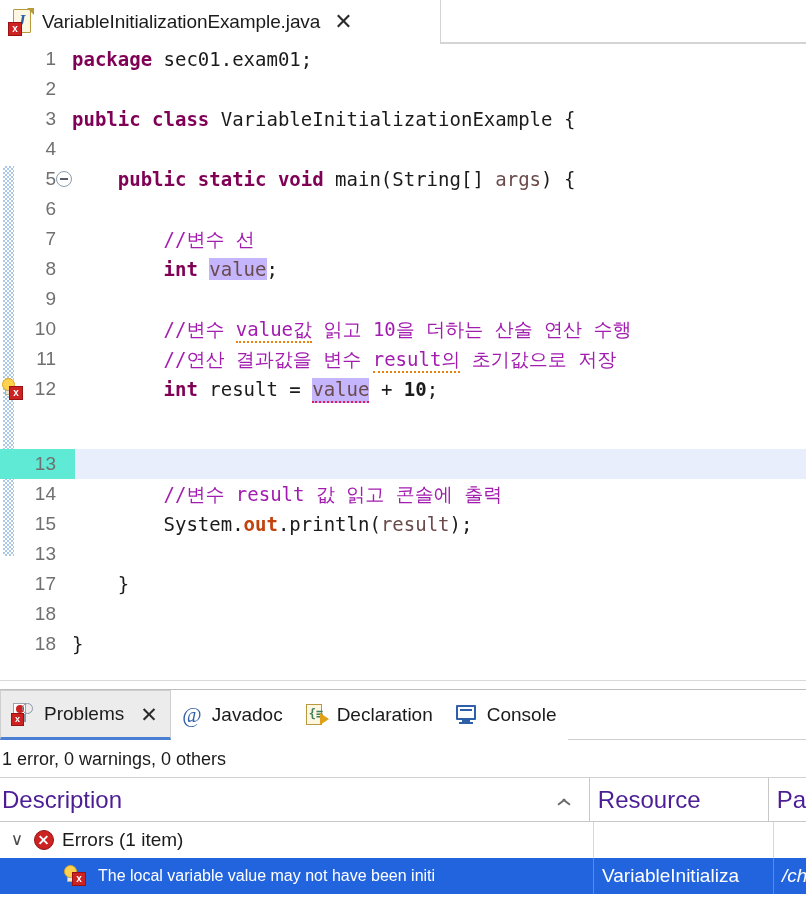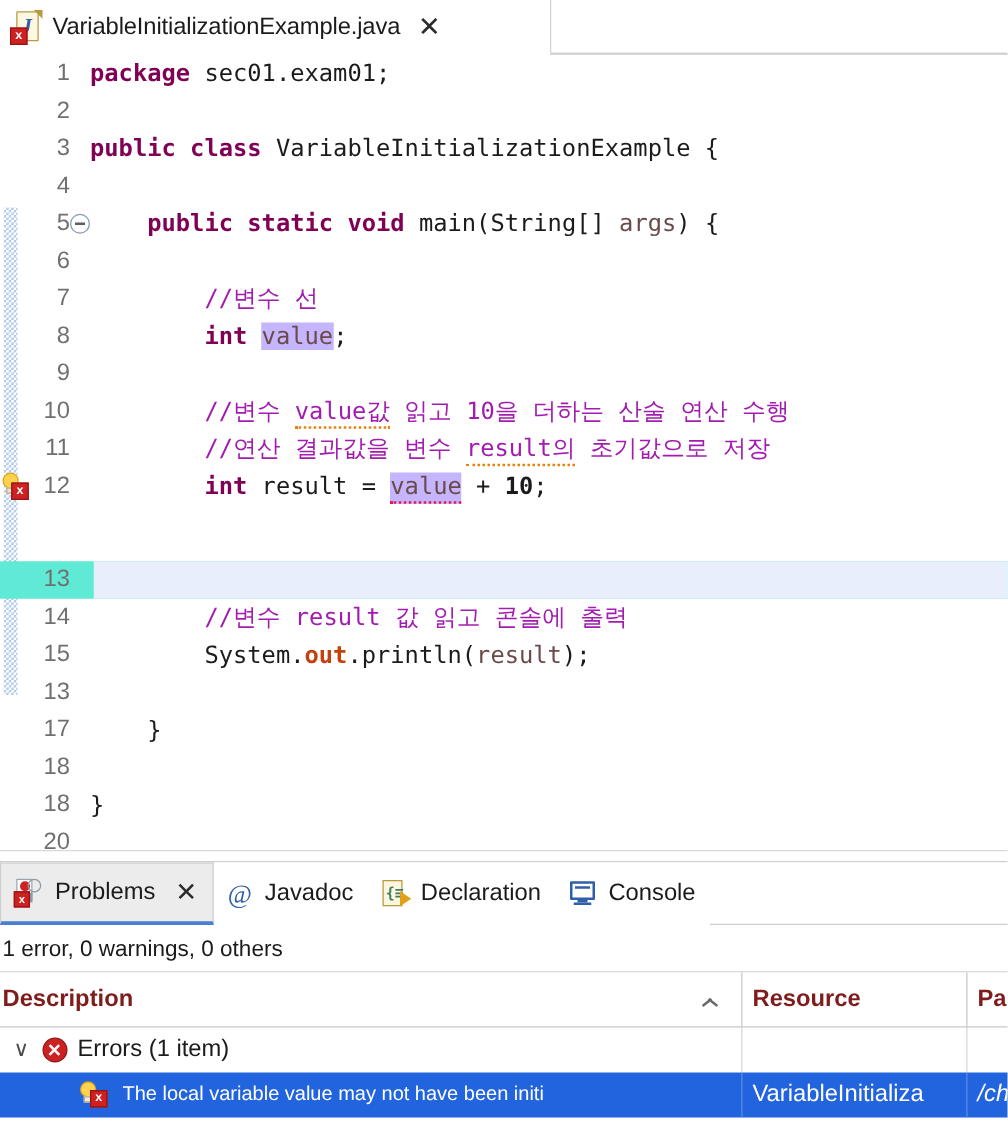--- a/index.html
+++ b/index.html
@@ -253,21 +253,21 @@
     border-bottom: 1px solid #d0d0d0;
   }
 
   
   .thead {
     display: flex; height: 44px; align-items: center;
     border-bottom: 1px solid #c8c8c8; background: #ffffff;
   }
   .th {
     position: relative; height: 44px; line-height: 44px;
-    font-size: 19px; color: #7f1d1d; padding-left: 2px; font-weight: bold;
+    font-size: 24px; color: #4c1d95; padding-left: 2px;
   }
   .th.desc { width: 594px; border-right: 1px solid #c8c8c8; }
   .th.res  { width: 180px; border-right: 1px solid #c8c8c8; padding-left: 8px; }
   .th.path { flex: 1; padding-left: 8px; }
   .sort-asc {
     position: absolute; right: 20px; top: 17px;
     width: 11px; height: 11px;
   }
   .sort-asc::before, .sort-asc::after {
     content: ""; position: absolute; top: 6px; width: 9px; height: 1.6px;
@@ -355,21 +355,20 @@
       <div class="code-line"><div class="gutter-num">10</div><div class="code-text"><span class="plain">&nbsp;&nbsp;&nbsp;&nbsp;&nbsp;&nbsp;&nbsp;&nbsp;</span><span class="cmt">//변수 </span><span class="cmt sq-orange">value값</span><span class="cmt"> 읽고 10을 더하는 산술 연산 수행</span></div></div>
       <div class="code-line"><div class="gutter-num">11</div><div class="code-text"><span class="plain">&nbsp;&nbsp;&nbsp;&nbsp;&nbsp;&nbsp;&nbsp;&nbsp;</span><span class="cmt">//연산 결과값을 변수 </span><span class="cmt sq-orange">result의</span><span class="cmt"> 초기값으로 저장</span></div></div>
       <div class="code-line"><div class="gutter-num">12</div><div class="qfix"><span class="bulb"></span><span class="base"></span><span class="xbox">x</span></div><div class="code-text"><span class="plain">&nbsp;&nbsp;&nbsp;&nbsp;&nbsp;&nbsp;&nbsp;&nbsp;</span><span class="kw">int</span><span class="plain"> result = </span><span class="var hl-occ sq-red">value</span><span class="plain"> + </span><span class="num">10</span><span class="plain">;</span></div></div>
       <div class="code-line curline"><div class="curbg"></div><div class="gutter-num">13</div><div class="code-text"></div></div>
       <div class="code-line"><div class="gutter-num">14</div><div class="code-text"><span class="plain">&nbsp;&nbsp;&nbsp;&nbsp;&nbsp;&nbsp;&nbsp;&nbsp;</span><span class="cmt">//변수 result 값 읽고 콘솔에 출력</span></div></div>
       <div class="code-line"><div class="gutter-num">15</div><div class="code-text"><span class="plain">&nbsp;&nbsp;&nbsp;&nbsp;&nbsp;&nbsp;&nbsp;&nbsp;</span><span class="plain">System.</span><span class="field">out</span><span class="plain">.println(</span><span class="var">result</span><span class="plain">);</span></div></div>
       <div class="code-line"><div class="gutter-num">13</div><div class="code-text"></div></div>
       <div class="code-line"><div class="gutter-num">17</div><div class="code-text"><span class="plain">&nbsp;&nbsp;&nbsp;&nbsp;</span><span class="plain">}</span></div></div>
       <div class="code-line"><div class="gutter-num">18</div><div class="code-text"></div></div>
       <div class="code-line"><div class="gutter-num">18</div><div class="code-text"><span class="plain">}</span></div></div>
-      <div class="code-line"><div class="gutter-num">20</div><div class="code-text"></div></div>
     </div>
 </div>
 
 <div class="splitter"></div>
 
 <div class="panel">
 
   <div class="view-tabs" id="view-tabs">
       <div class="vtab active">
         <span class="probicon">

